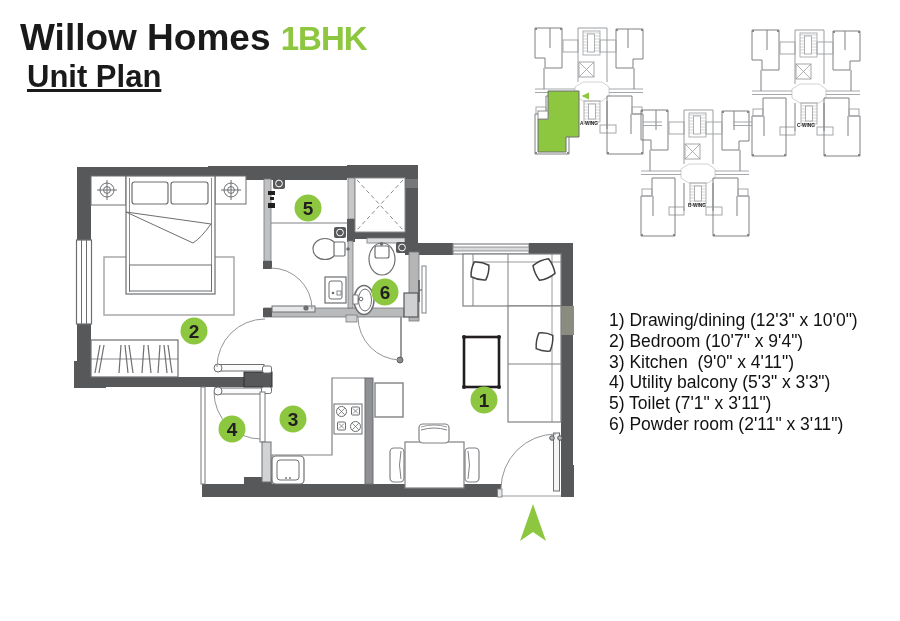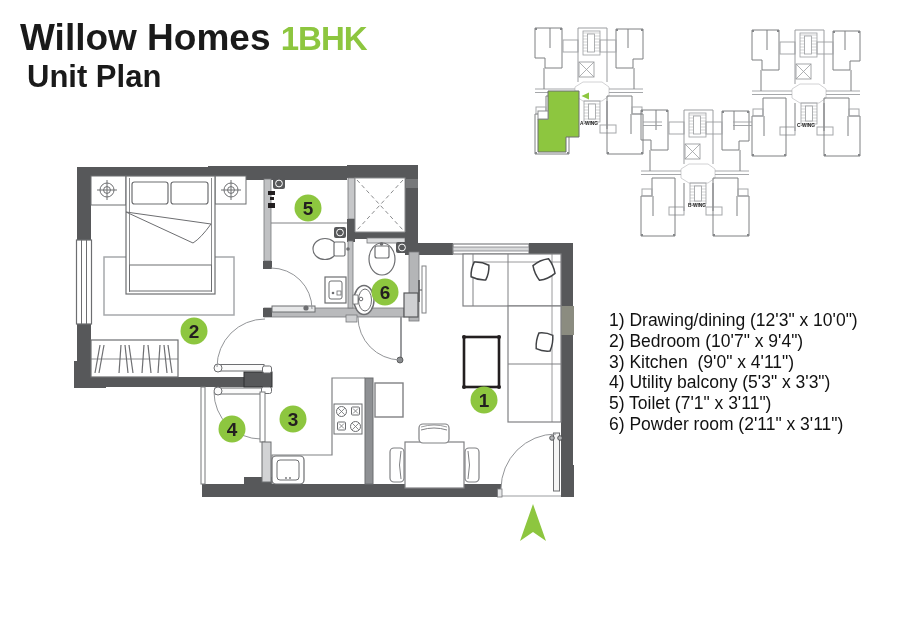--- a/index.html
+++ b/index.html
@@ -1,20 +1,20 @@
 <!DOCTYPE html>
 <html><head>
 <meta charset="utf-8">
 <style>
   html,body{margin:0;padding:0;background:#ffffff;}
   body{width:900px;height:621px;position:relative;overflow:hidden;font-family:"Liberation Sans",sans-serif;}
   .abs{position:absolute;}
   #title{left:20px;top:19px;white-space:nowrap;font-weight:bold;font-size:37px;color:#1a1a1a;line-height:37px;}
   #title .green{color:#8dc63f;font-size:33px;letter-spacing:-1px;}
-  #subtitle{left:27px;top:60.5px;font-weight:bold;font-size:31px;color:#1a1a1a;line-height:31px;}
+  #subtitle{left:27px;top:60.5px;font-weight:bold;font-size:31px;color:#1a1a1a;line-height:31px;text-decoration:underline;}
   #legend{left:609px;top:310px;font-size:17.5px;color:#111;line-height:20.8px;white-space:nowrap;}
 </style>
 </head>
 <body>
 
 <div id="title" class="abs">Willow Homes <span class="green">1BHK</span></div>
 
 <div id="subtitle" class="abs">Unit Plan</div>
 
 <div id="legend" class="abs">1) Drawing/dining (12'3" x 10'0")<br>2) Bedroom (10'7" x 9'4")<br>3) Kitchen&nbsp; (9'0" x 4'11")<br>4) Utility balcony (5'3" x 3'3")<br>5) Toilet (7'1" x 3'11")<br>6) Powder room (2'11" x 3'11")</div>

